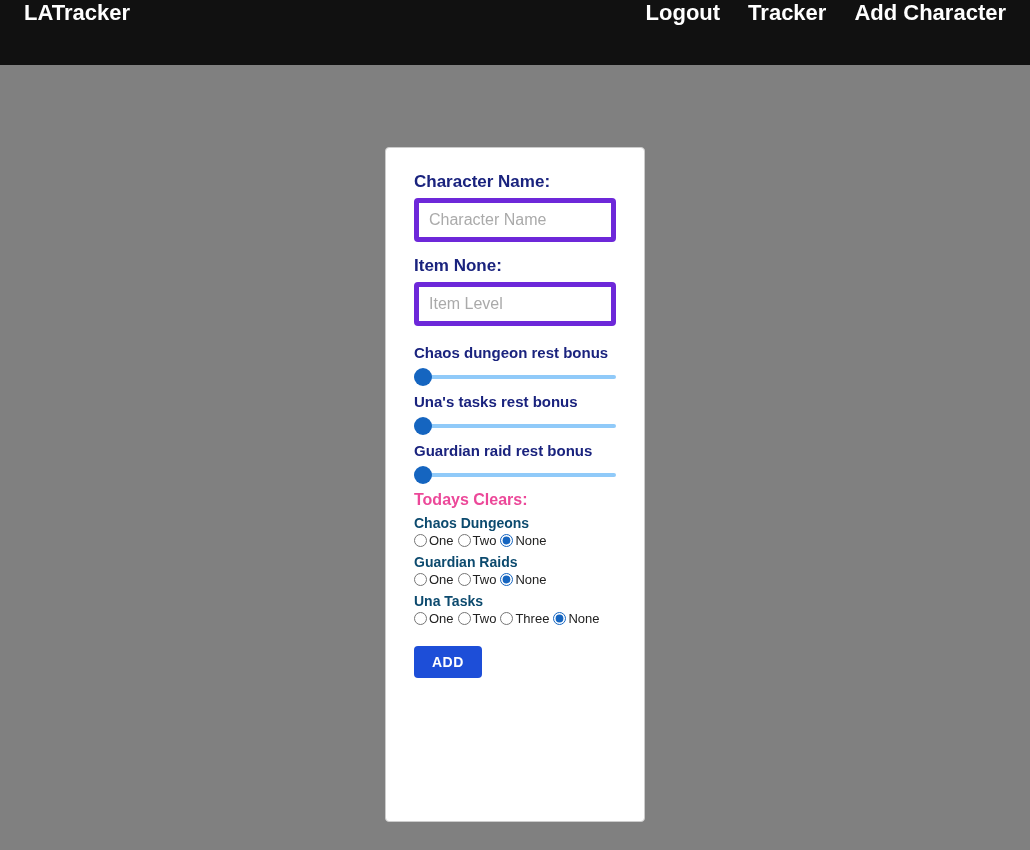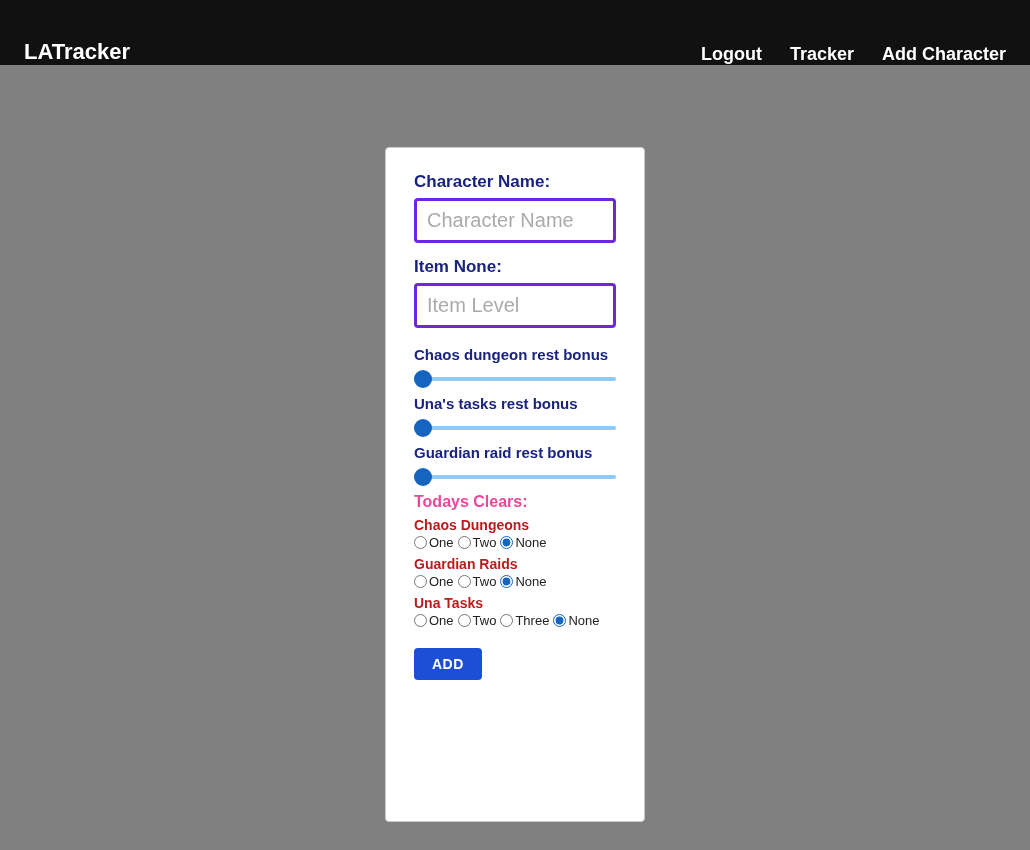--- a/index.html
+++ b/index.html
@@ -9,36 +9,36 @@
       background-color: #808080;
       min-height: 850px;
       width: 1030px;
     }
 
     
     nav {
       background-color: #111;
       height: 65px;
       display: flex;
-      align-items: flex-end;
+      align-items: flex-start;
       padding: 0 24px;
     }
     .nav-brand {
       color: #fff;
       font-size: 22px;
       font-weight: bold;
       flex: 1;
     }
     .nav-links {
       display: flex;
       gap: 28px;
     }
     .nav-links a {
       color: #fff;
-      font-size: 18px;
+      font-size: 22px;
       font-weight: bold;
       text-decoration: none;
       cursor: pointer;
     }
 
     
     .page-bg {
       background-color: #808080;
       display: flex;
       justify-content: center;
@@ -60,24 +60,24 @@
 
     .field-label {
       font-size: 17px;
       font-weight: bold;
       color: #1a237e;
       margin-bottom: 6px;
     }
 
     .text-input {
       width: 100%;
-      border: 3px solid #6d28d9;
+      border: 5px solid #6d28d9;
       border-radius: 4px;
       padding: 8px 10px;
-      font-size: 20px;
+      font-size: 16px;
       color: #7f1d1d;
       margin-bottom: 14px;
       outline: none;
     }
     .text-input::placeholder {
       color: #aaa;
     }
 
     
     .slider-label {
@@ -128,21 +128,21 @@
       margin-bottom: 6px;
     }
 
     .clears-group {
       margin-bottom: 6px;
     }
 
     .clears-group-label {
       font-size: 14px;
       font-weight: bold;
-      color: #b91c1c;
+      color: #0c4a6e;
       margin-bottom: 2px;
     }
 
     .radio-row {
       display: flex;
       align-items: flex-start;
       gap: 4px;
       font-size: 13px;
       color: #222;
       flex-wrap: wrap;

